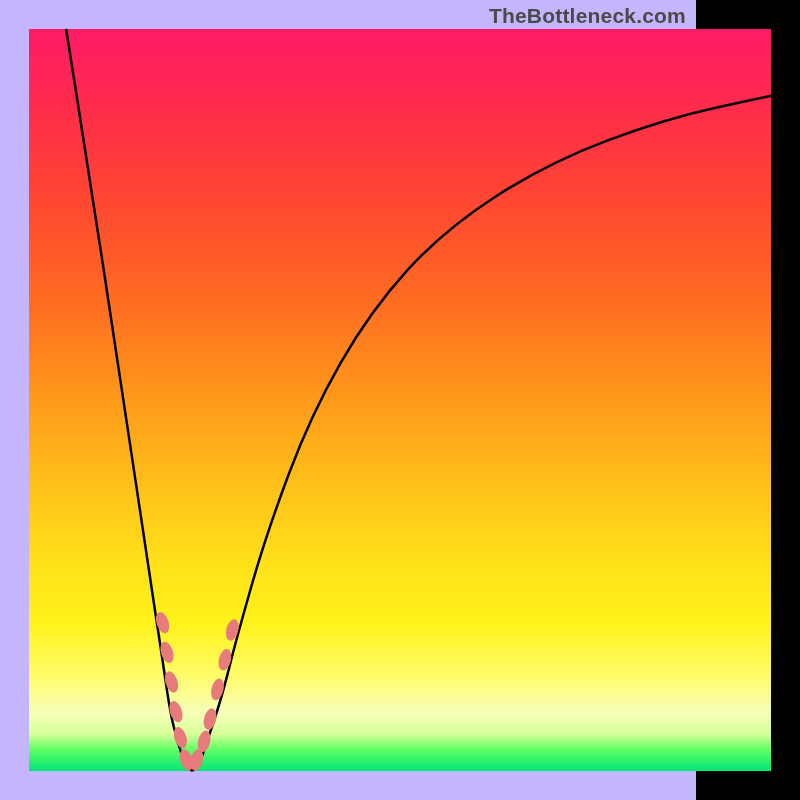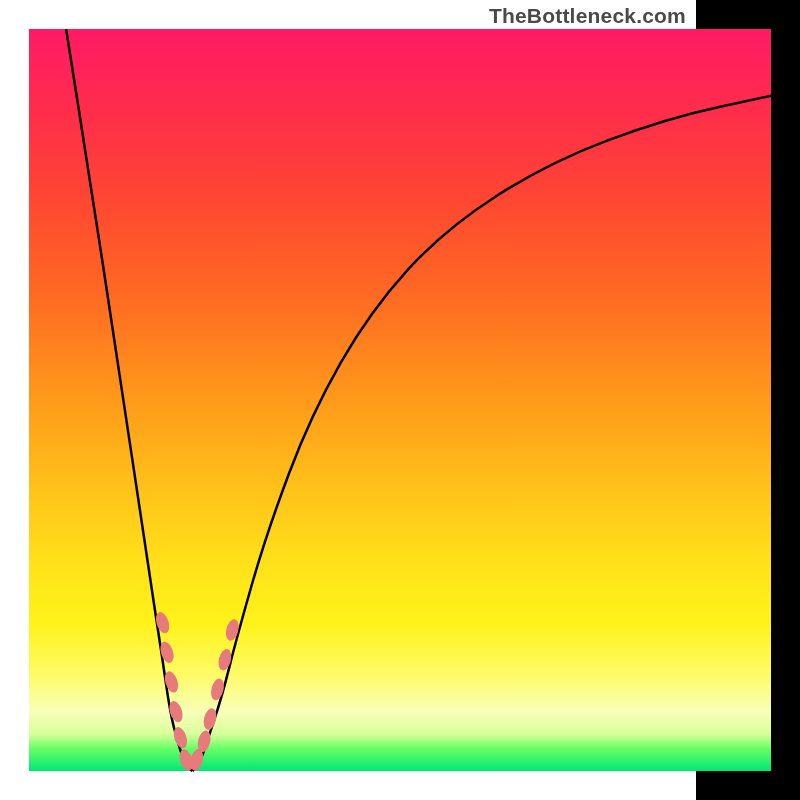--- a/index.html
+++ b/index.html
@@ -8,21 +8,21 @@
     width: 800px;
     height: 800px;
     overflow: hidden;
     background: #000;
     font-family: Arial, Helvetica, sans-serif;
   }
   .frame {
     position: relative;
     width: 696px;
     height: 800px;
-    background: #ffffff;
+    background: #c4b5fd;
   }
   .plot-area {
     position: absolute;
     left: 29px;
     top: 29px;
     width: 742px;
     height: 742px;
     
     background: linear-gradient(
       to bottom,

